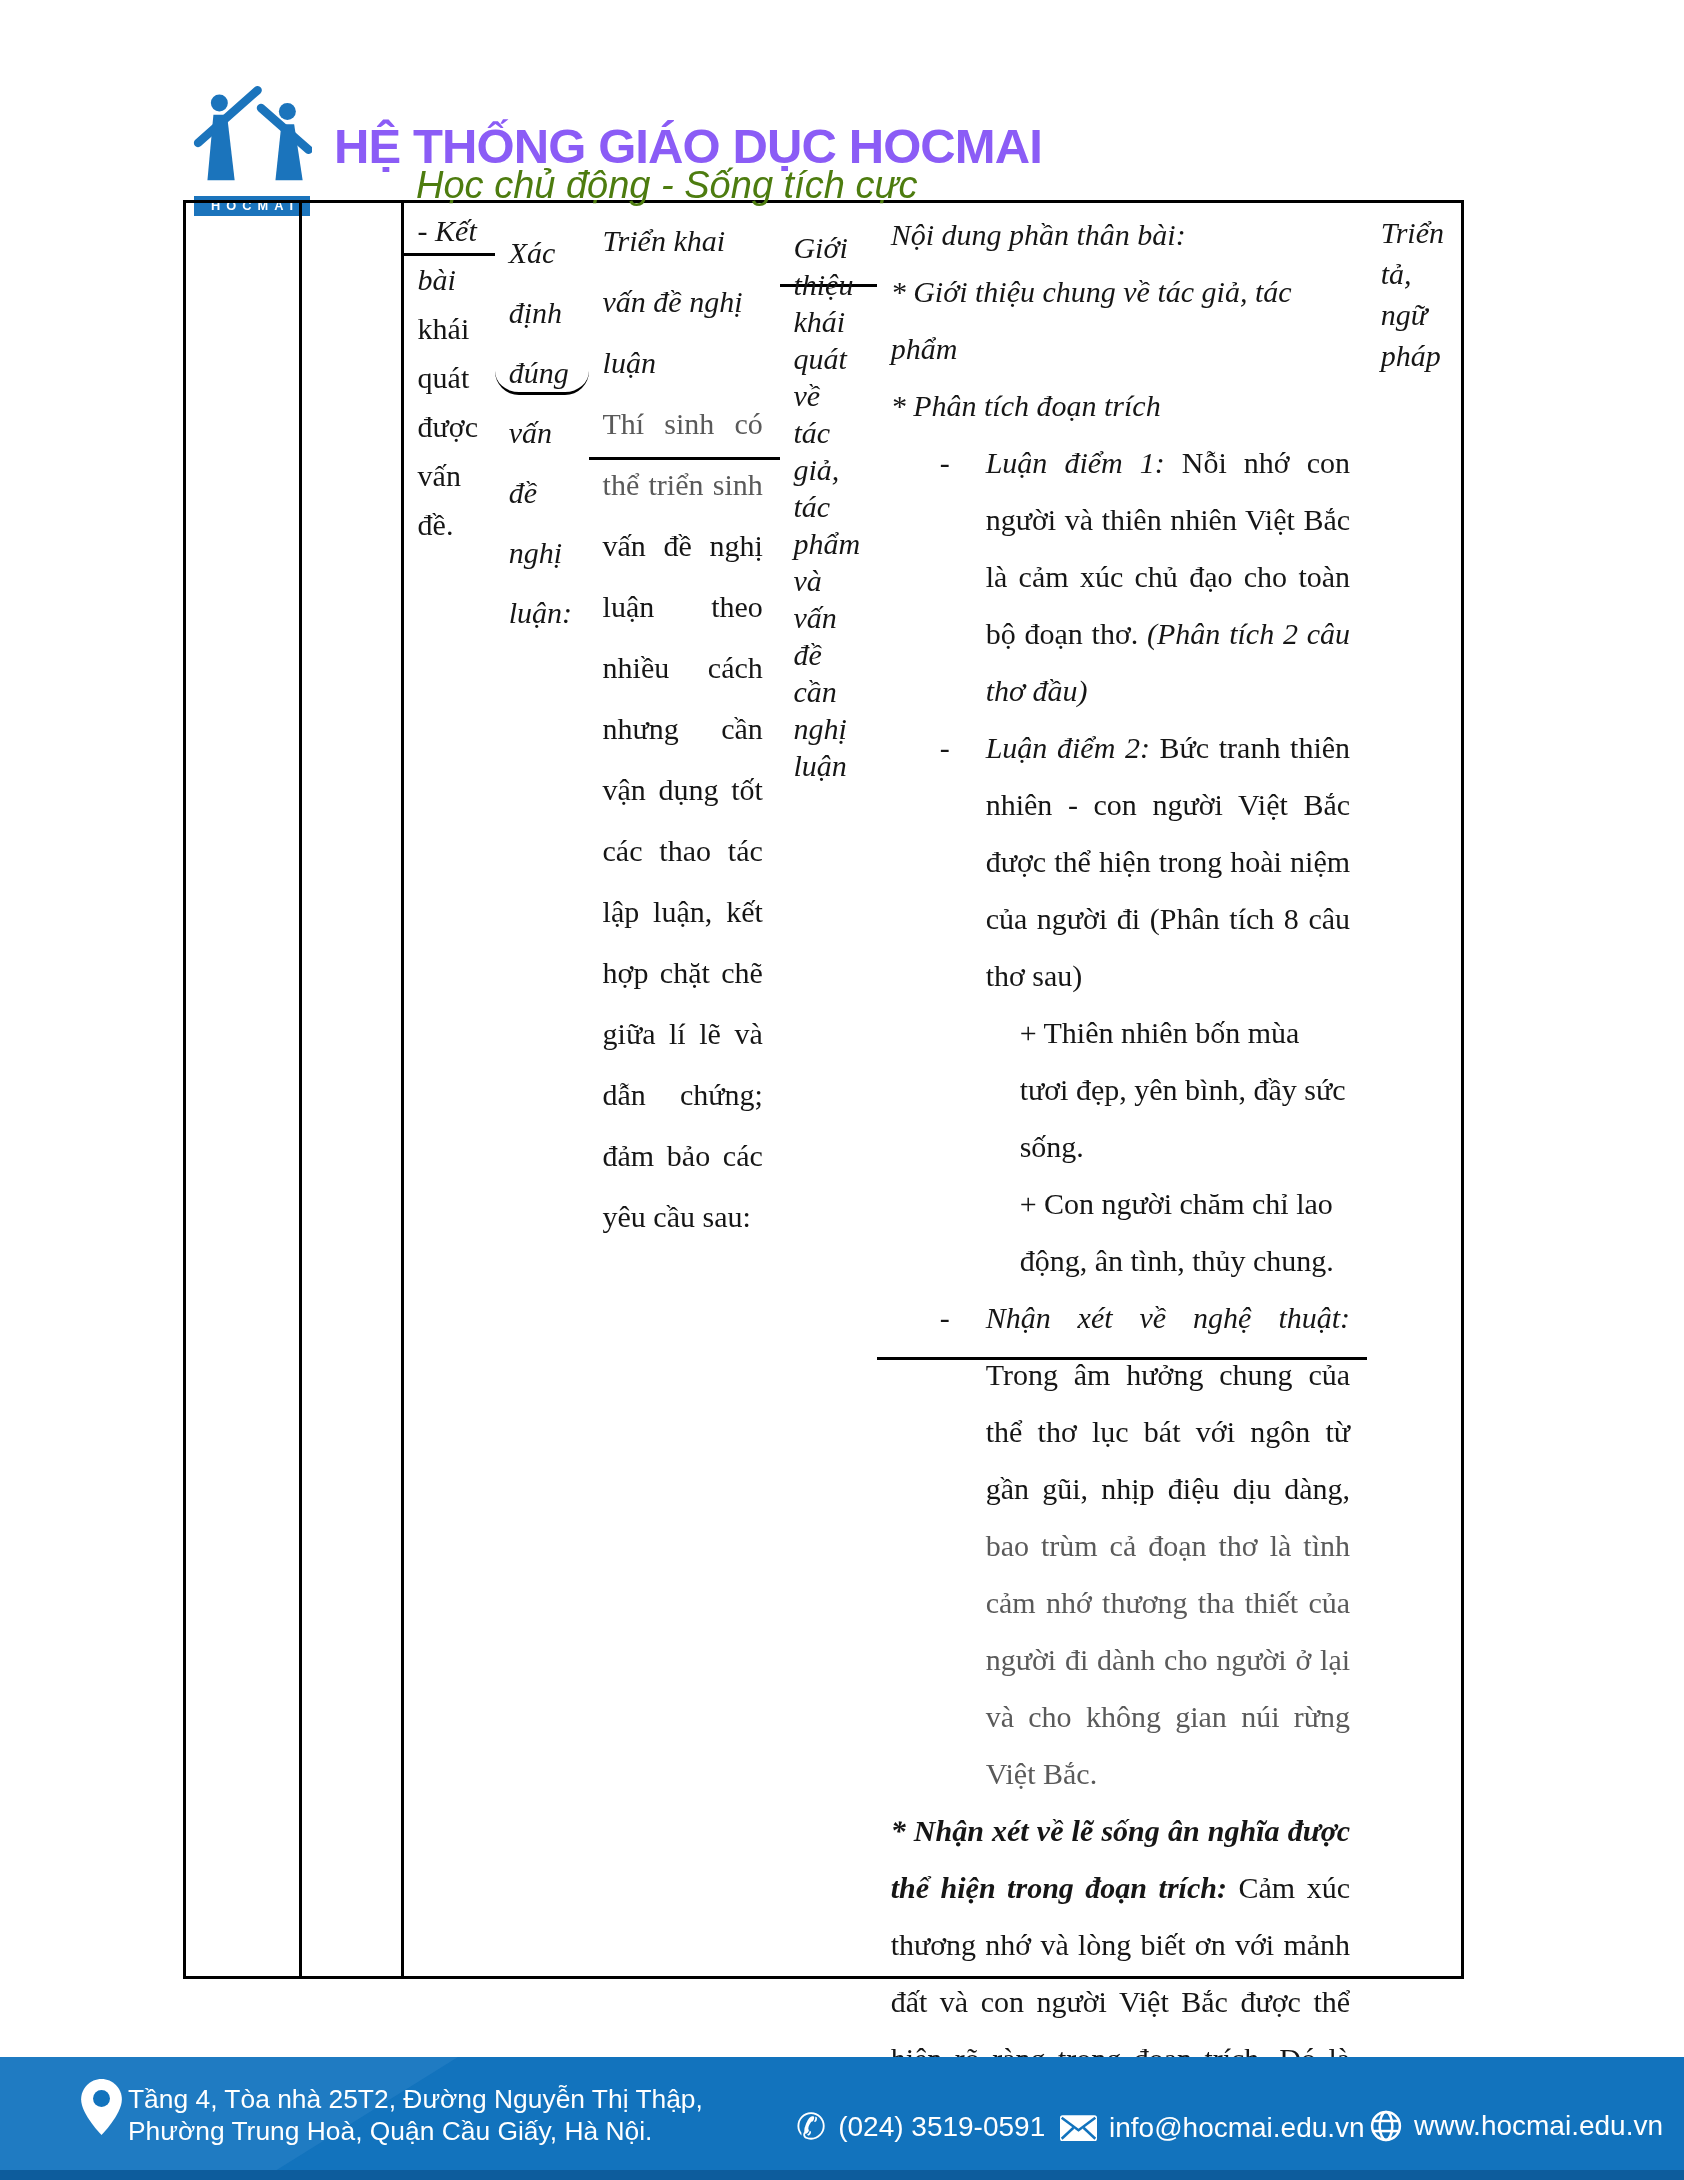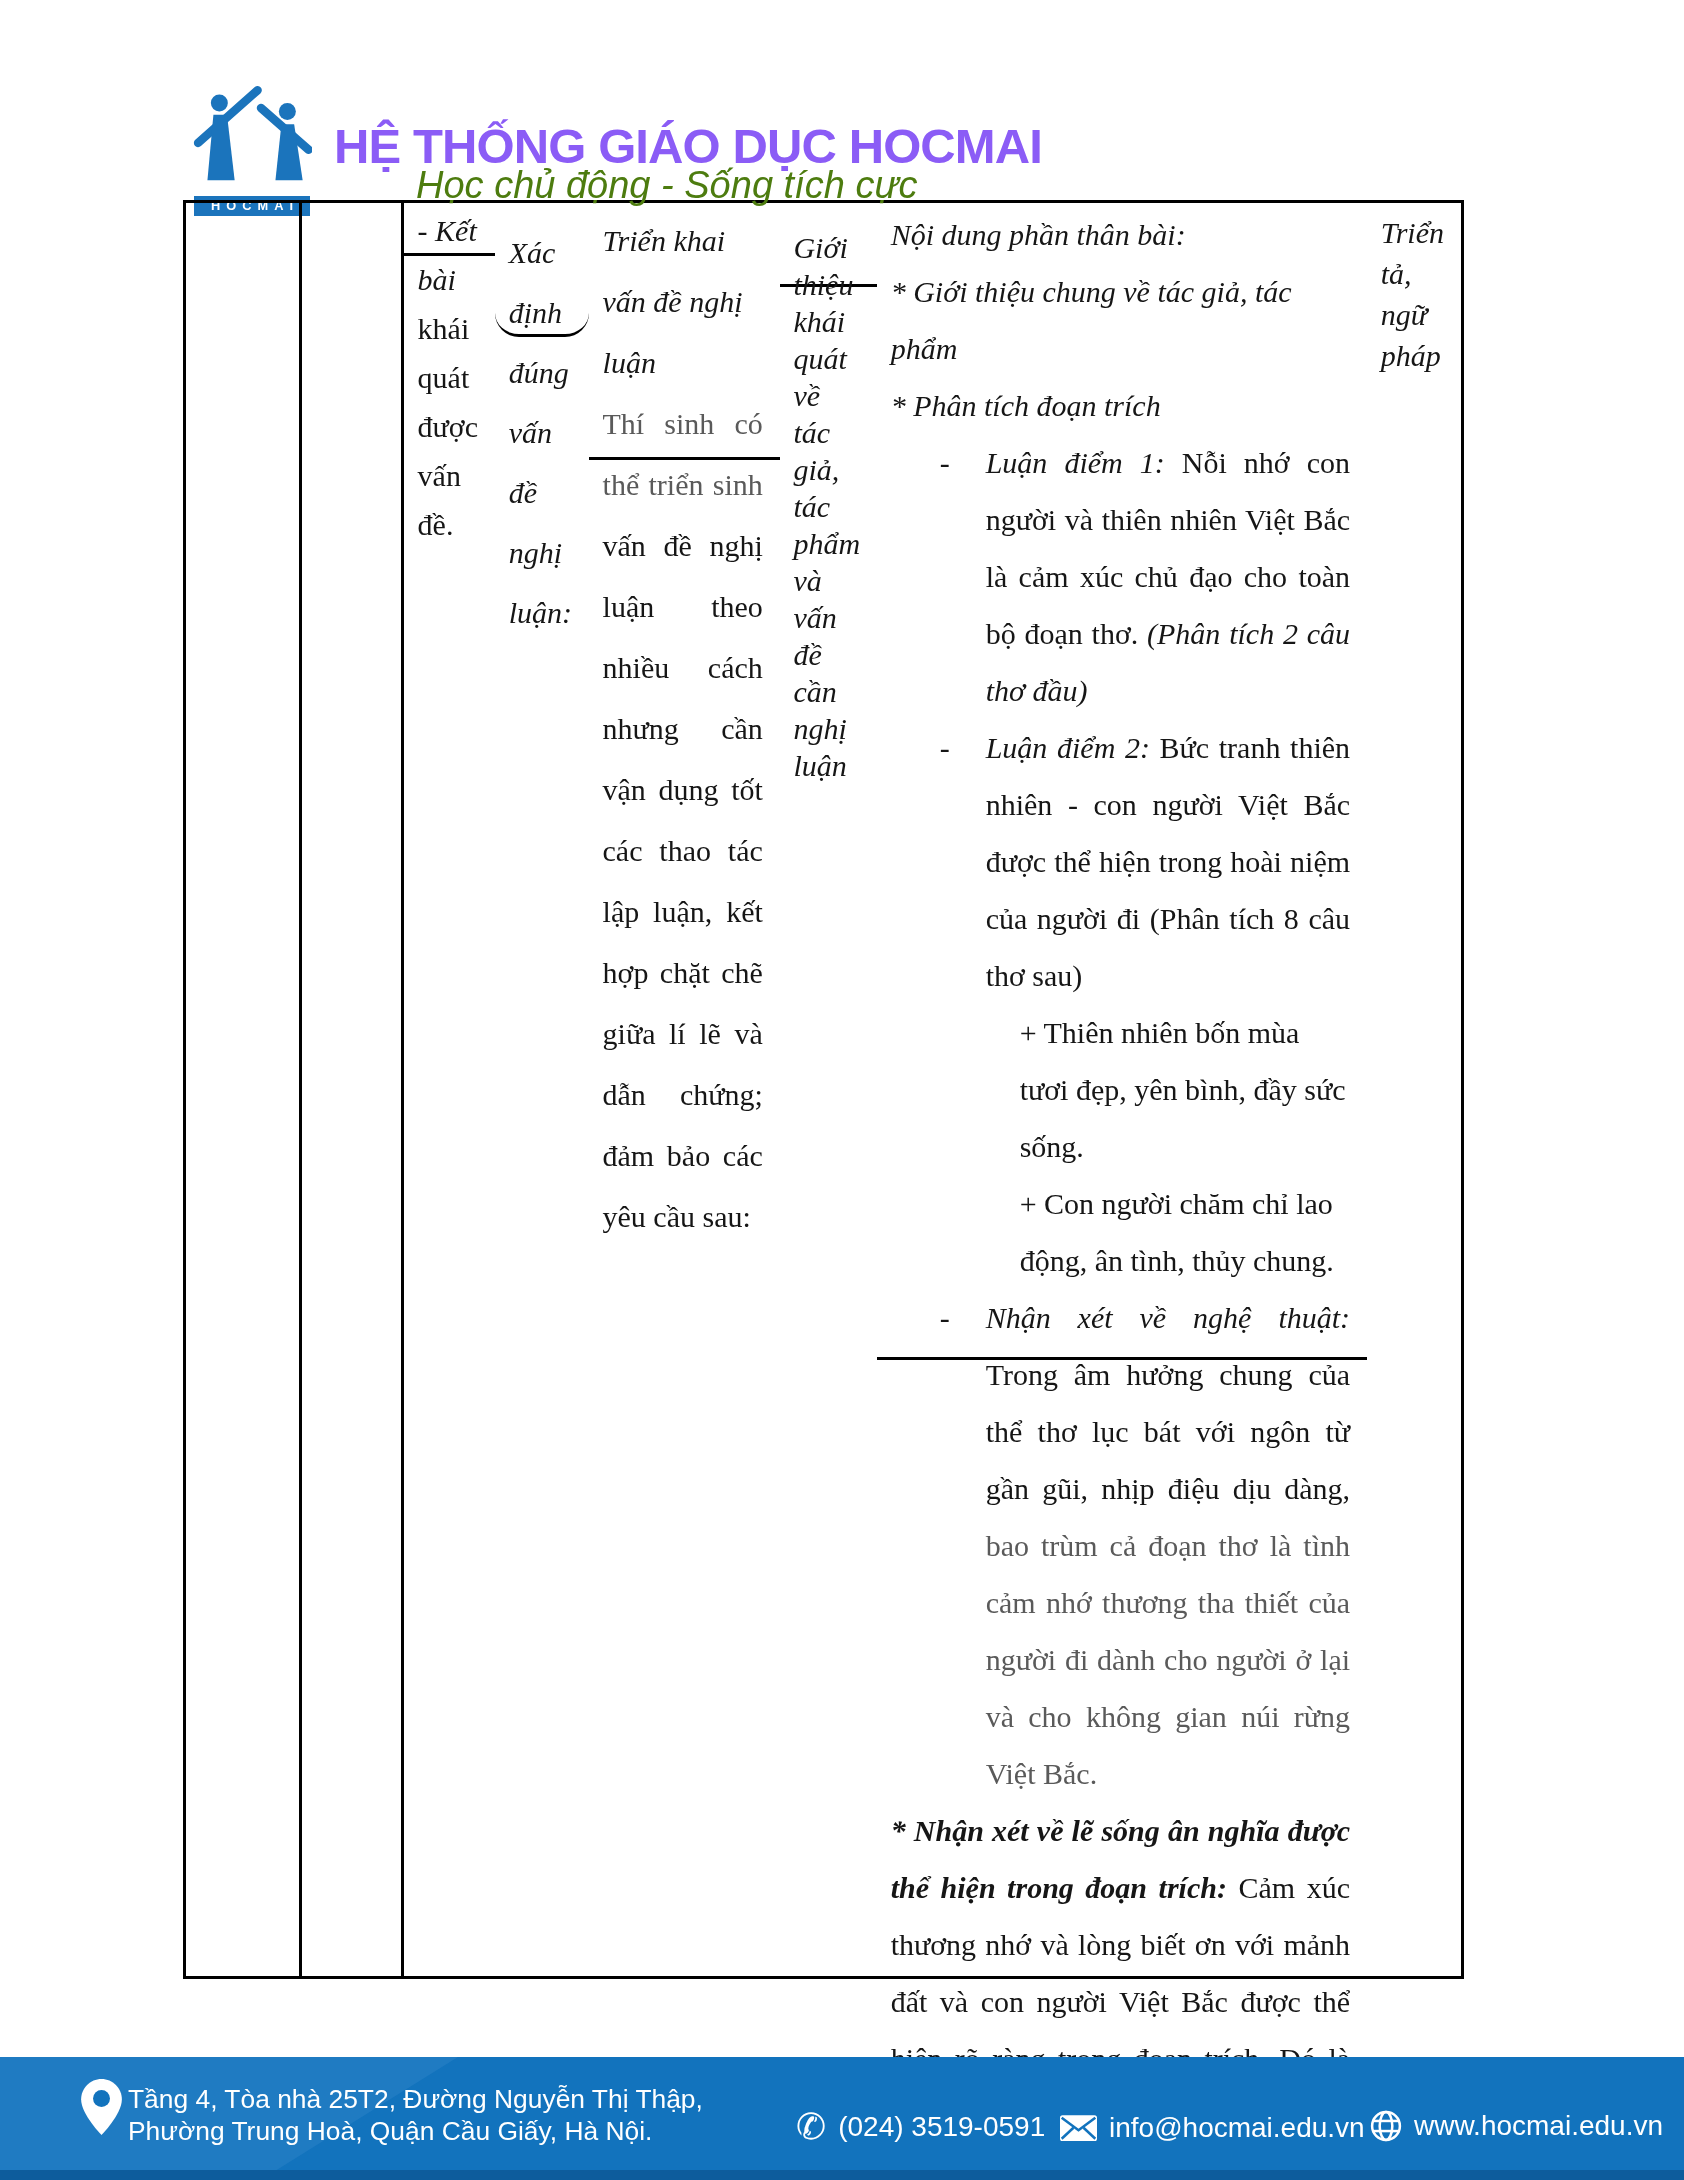--- a/index.html
+++ b/index.html
@@ -24,21 +24,21 @@
   .col-narrow2{width:99px;border-right:3.4px solid #000;flex:none;}
   .col-main{flex:1;display:flex;flex-direction:row;min-width:0;}
   .cell{border-bottom:3.4px solid #000;padding:0 17px 0 13.6px;box-sizing:border-box;
         font-size:30px;line-height:56px;}
   .cell.last{border-bottom:none;flex:1;}
   .it{font-style:italic;}
   .bit{font-style:italic;font-weight:bold;}
   .gray{color:#5a5a5a;}
   .just{text-align:justify;}
   .r1{height:53px;line-height:49px;padding-top:3.4px;}
-  .r2{height:134px;padding-top:20.4px;line-height:60px;border-radius:24px;}
+  .r2{height:192px;padding-top:20.4px;line-height:60px;border-radius:24px;}
   .r3{height:257px;padding-top:6.8px;line-height:61px;}
   .r4{height:84px;line-height:37px;padding-top:25.6px;}
   .r5{height:1157px;padding-top:3.4px;line-height:57px;}
   .r6{line-height:41px;padding-top:8.5px;}
   .bullet{position:relative;padding-left:95px;text-align:justify;}
   .bullet .marker{position:absolute;left:49px;top:0;}
   .plus-line{padding-left:129px;}
 
   
   .footer-bar{position:absolute;left:0;top:2057px;width:1685px;height:113px;background:#1273bd;overflow:hidden;}

